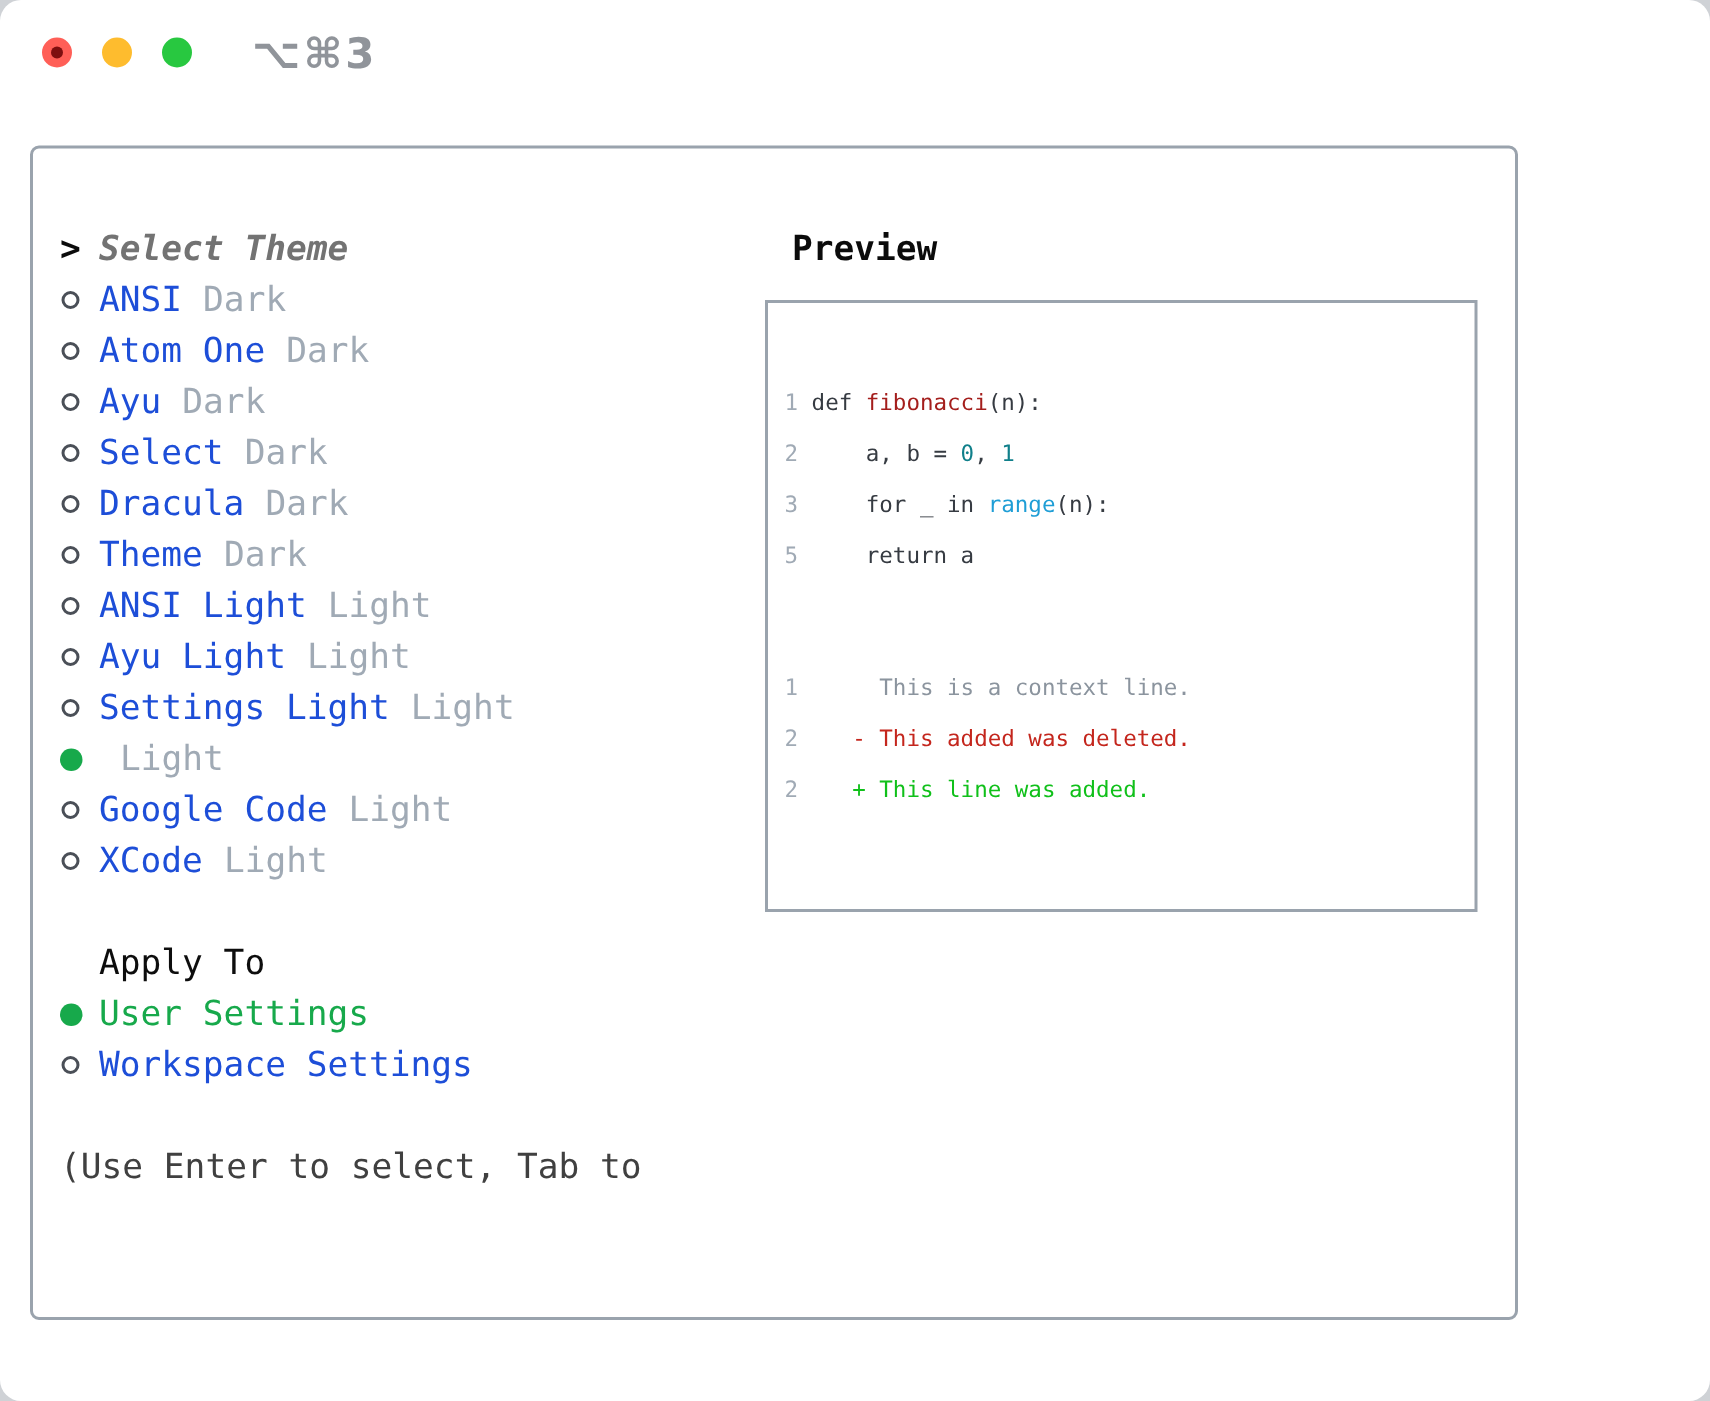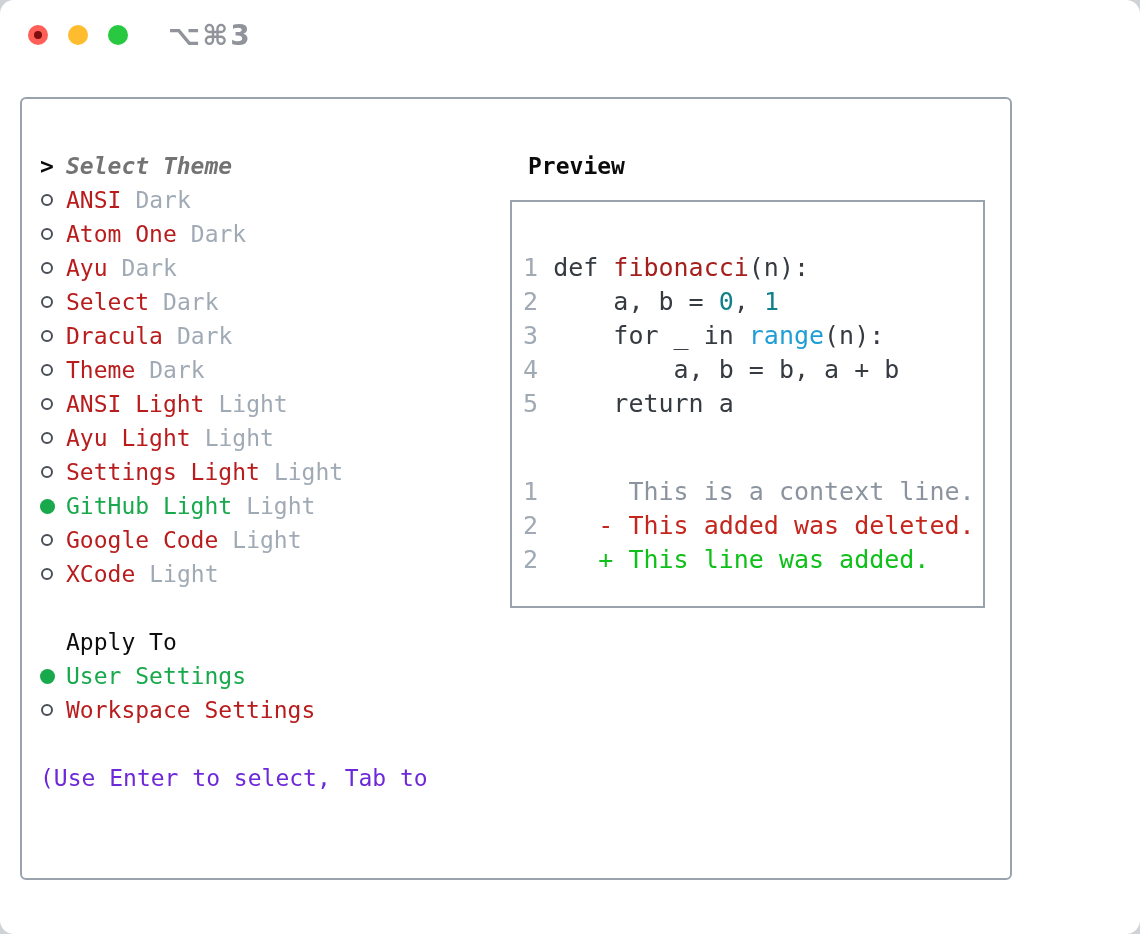--- a/index.html
+++ b/index.html
@@ -61,43 +61,43 @@
     border:2px solid #4a4f57;
     margin-left:1px;
     box-sizing:border-box;
   }
   .circle.filled{
     width:15px;height:15px;
     border:none;background:#17a94b;margin-left:0;
   }
   .prompt{font-weight:bold;color:#0b0b0b;}
   .hdr{font-weight:bold;color:#737373;font-style:italic;}
-  .tname{color:#b91c1c;}
+  .tname{color:#1d4ed8;}
   .tvar{color:#a0aab5;margin-left:14px;}
   .row.sel .tname{color:#17a94b;}
   .apply-section{margin-top:34px;}
   .apply-label{color:#0d0d0d;}
   .help{
     margin-top:34px;
-    color:#6d28d9;
+    color:#404040;
   }
   .help div{height:34px;display:flex;align-items:center;}
   .preview-label{
     position:absolute;left:478px;top:50px;
     height:34px;display:flex;align-items:center;
     font-size:23px;font-weight:bold;color:#0b0b0b;margin-left:28px;
   }
   .preview-box{
     position:absolute;left:488px;top:101px;
     width:475px;height:408px;
     box-sizing:border-box;
     border:2px solid #9aa3ad;
     background:#ffffff;
     padding:49px 0 0 11px;
-    font-size:25px;line-height:34px;
+    font-size:15px;line-height:34px;
     overflow:hidden;
   }
   .pline{height:34px;white-space:pre;}
   .ln{color:#a0aab5;}
   .diff-block{margin-top:54px;}
   .tok-code{color:#363b42;}
   .tok-function{color:#a41e1c;}
   .tok-number{color:#0f7f8a;}
   .tok-builtin{color:#1f9ed6;}
   .diff-context{color:#8b949e;}
@@ -187,21 +187,20 @@
             <span class="bcol">
               <span class="circle"></span>
             </span>
             <span class="tname">Settings Light</span>
             <span class="tvar">Light</span>
           </div>
           <div class="row sel">
             <span class="bcol">
               <span class="circle filled"></span>
             </span>
-            <span class="tname">GitHub Light</span>
             <span class="tvar">Light</span>
           </div>
           <div class="row">
             <span class="bcol">
               <span class="circle"></span>
             </span>
             <span class="tname">Google Code</span>
             <span class="tvar">Light</span>
           </div>
           <div class="row">
@@ -239,21 +238,20 @@
       </div>
     </div>
 
     <div class="preview-label">Preview</div>
 
     <div class="preview-box">
       <div>
           <div class="pline"><span class="ln">1</span> <span class="tok-code">def </span><span class="tok-function">fibonacci</span><span class="tok-code">(n):</span></div>
           <div class="pline"><span class="ln">2</span> <span class="tok-code">    a, b = </span><span class="tok-number">0</span><span class="tok-code">, </span><span class="tok-number">1</span></div>
           <div class="pline"><span class="ln">3</span> <span class="tok-code">    for _ in </span><span class="tok-builtin">range</span><span class="tok-code">(n):</span></div>
-          <div class="pline"><span class="ln">4</span> <span class="tok-code">        a, b = b, a + b</span></div>
           <div class="pline"><span class="ln">5</span> <span class="tok-code">    return a</span></div>
         </div>
       <div class="diff-block">
           <div class="pline"><span class="ln">1</span> <span class="diff-context">     This is a context line.</span></div>
           <div class="pline"><span class="ln">2</span> <span class="diff-deleted">   - This added was deleted.</span></div>
           <div class="pline"><span class="ln">2</span> <span class="diff-added">   + This line was added.</span></div>
         </div>
     </div>
 
   </div>

